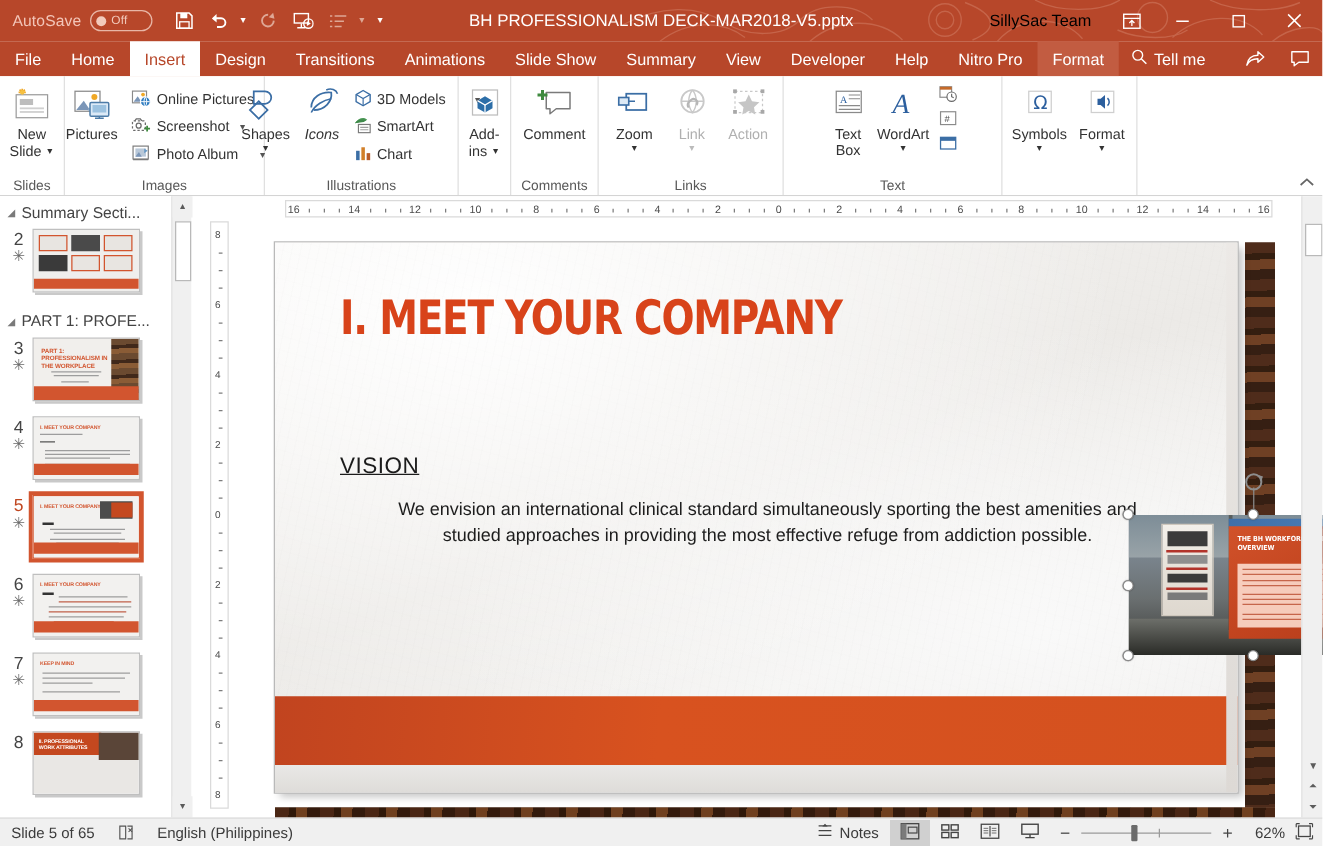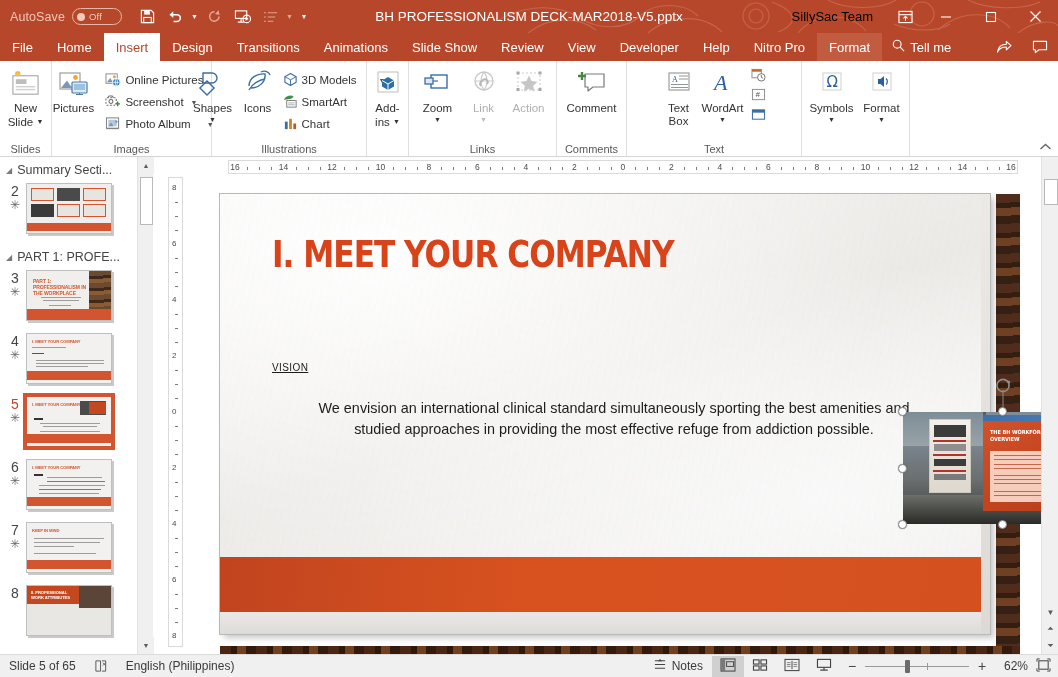--- a/index.html
+++ b/index.html
@@ -216,21 +216,21 @@
   }
   .slide-title {
     position: absolute; left: 52px; top: 38px;
     font-family: "DejaVu Sans", sans-serif;
     font-weight: bold; font-size: 38px; color: #d8431a;
     letter-spacing: -1.2px; transform: scaleX(.82); transform-origin: left center;
     white-space: nowrap;
   }
   .slide-vision {
     position: absolute; left: 52px; top: 168px;
-    font-size: 10px; color: #1c1c1c; text-decoration: underline;
+    font-size: 18px; color: #1c1c1c; text-decoration: underline;
     letter-spacing: .4px;
   }
   .slide-body {
     position: absolute; left: 88px; top: 204px; width: 612px;
     text-align: center; font-size: 14.4px; color: #1d1d1d; line-height: 21px;
   }
   .slide-body p + p { margin-top: 19px; }
   .slide-orangebar {
     position: absolute; left: 0; right: 0; bottom: 22px; height: 55px;
     background: linear-gradient(95deg, #c1441f 0%, #d8521f 40%, #d4511f 100%);
@@ -465,21 +465,21 @@
   </div>
 
   <div class="tabrow">
     <div class="tab">File</div>
     <div class="tab">Home</div>
     <div class="tab active">Insert</div>
     <div class="tab">Design</div>
     <div class="tab">Transitions</div>
     <div class="tab">Animations</div>
     <div class="tab">Slide Show</div>
-    <div class="tab">Review</div>
+    <div class="tab">Summary</div>
     <div class="tab">View</div>
     <div class="tab">Developer</div>
     <div class="tab">Help</div>
     <div class="tab">Nitro Pro</div>
     <div class="tab contextual">Format</div>
     <div class="tellme">
       <span>
         <svg width="13" height="13" viewBox="0 0 14 14">
             <circle cx="5.6" cy="5.6" r="4.2" fill="none" stroke="#fff" stroke-width="1.2"></circle>
             <path d="M8.8 8.8 L13 13" stroke="#fff" stroke-width="1.3"></path>
@@ -591,21 +591,21 @@
         <div class="bigbtn" style="width:48px;">
           <span class="glyph">
             <svg width="32" height="28" viewBox="0 0 32 28">
                 <path d="M6 3 h9 a5 5 0 0 1 0 10 h-9 z" fill="none" stroke="#3b6ea5" stroke-width="1.4"></path>
                 <rect x="5" y="13" width="10" height="10" fill="none" stroke="#3b6ea5" stroke-width="1.4" transform="rotate(45 10 18)"></rect>
               </svg>
           </span>
           <span class="lbl">Shapes</span>
           <span class="lbl" style="font-size:7px;line-height:8px;">▼</span>
         </div>
-        <div class="bigbtn" style="width:42px;">
+        <div class="bigbtn" style="width:42px;font-style:italic;">
           <span class="glyph">
             <svg width="30" height="28" viewBox="0 0 30 28">
                 <path d="M6 16 C6 8, 14 3, 22 4 C 23 11, 17 18, 8 18" fill="none" stroke="#3b6ea5" stroke-width="1.4"></path>
                 <path d="M6 20 C 9 14, 16 10, 22 9" fill="none" stroke="#3b6ea5" stroke-width="1.3"></path>
                 <path d="M18 2 C 22 0, 26 2, 27 5" fill="none" stroke="#3b6ea5" stroke-width="1.3"></path>
               </svg>
           </span>
           <span class="lbl">Icons</span>
         </div>
         <div class="smallcol">
@@ -655,20 +655,37 @@
                 <rect x="4" y="2" width="20" height="20" fill="none" stroke="#bdbdbd" stroke-width="1"></rect>
                 <path d="M14 7 L20 10.5 v6 L14 20 L8 16.5 v-6 Z" fill="#2c6ea8"></path>
                 <path d="M8 10.5 L14 14 L20 10.5" fill="none" stroke="#fff" stroke-width="1"></path>
                 <path d="M14 14 V20" stroke="#fff" stroke-width="1"></path>
               </svg>
           </span>
           <span class="lbl">Add-<br>ins <span class="car">▼</span></span>
         </div>
       </div>
       <div class="rgroup-label"></div>
+    </div>
+
+    <div class="rgroup" style="width:70px;">
+      <div class="rgroup-body">
+        <div class="bigbtn" style="width:64px;">
+          <span class="glyph">
+            <svg width="32" height="28" viewBox="0 0 32 28">
+                <path d="M9 4 h19 v13 h-11 l-5 4 v-4 h-3 z" fill="#fff" stroke="#7a7a7a" stroke-width="1.2" stroke-linejoin="round"></path>
+                <g stroke="#3f8a3f" stroke-width="2.4">
+                  <path d="M6 2 v8 M2 6 h8"></path>
+                </g>
+              </svg>
+          </span>
+          <span class="lbl">Comment</span>
+        </div>
+      </div>
+      <div class="rgroup-label">Comments</div>
     </div>
 
     <div class="rgroup" style="width:148px;">
       <div class="rgroup-body">
         <div class="bigbtn" style="width:48px;">
           <span class="glyph">
             <svg width="32" height="28" viewBox="0 0 32 28">
                 <rect x="9" y="5" width="16" height="13" fill="none" stroke="#3b6ea5" stroke-width="1.4"></rect>
                 <rect x="3" y="8" width="8" height="6" fill="#dce9f5" stroke="#3b6ea5" stroke-width="1.3"></rect>
                 <path d="M11 11 h5" stroke="#3b6ea5" stroke-width="1.2"></path>
@@ -698,37 +715,20 @@
                   <rect x="24.5" y="1.5" width="3" height="3"></rect>
                   <rect x="2.5" y="18" width="3" height="3"></rect>
                   <rect x="24.5" y="18" width="3" height="3"></rect>
                 </g>
               </svg>
           </span>
           <span class="lbl" style="color:#b0b0b0;">Action</span>
         </div>
       </div>
       <div class="rgroup-label">Links</div>
-    </div>
-
-    <div class="rgroup" style="width:70px;">
-      <div class="rgroup-body">
-        <div class="bigbtn" style="width:64px;">
-          <span class="glyph">
-            <svg width="32" height="28" viewBox="0 0 32 28">
-                <path d="M9 4 h19 v13 h-11 l-5 4 v-4 h-3 z" fill="#fff" stroke="#7a7a7a" stroke-width="1.2" stroke-linejoin="round"></path>
-                <g stroke="#3f8a3f" stroke-width="2.4">
-                  <path d="M6 2 v8 M2 6 h8"></path>
-                </g>
-              </svg>
-          </span>
-          <span class="lbl">Comment</span>
-        </div>
-      </div>
-      <div class="rgroup-label">Comments</div>
     </div>
 
     <div class="rgroup" style="width:175px;">
       <div class="rgroup-body">
         <div class="bigbtn" style="width:40px;">
           <span class="glyph">
             <svg width="28" height="28" viewBox="0 0 28 28">
                 <rect x="4" y="3" width="20" height="17" fill="#fff" stroke="#8a8a8a" stroke-width="1"></rect>
                 <text x="7" y="12" font-size="8" font-family="Liberation Serif, serif" fill="#2c5f9e">A</text>
                 <g stroke="#8a8a8a" stroke-width=".9">

